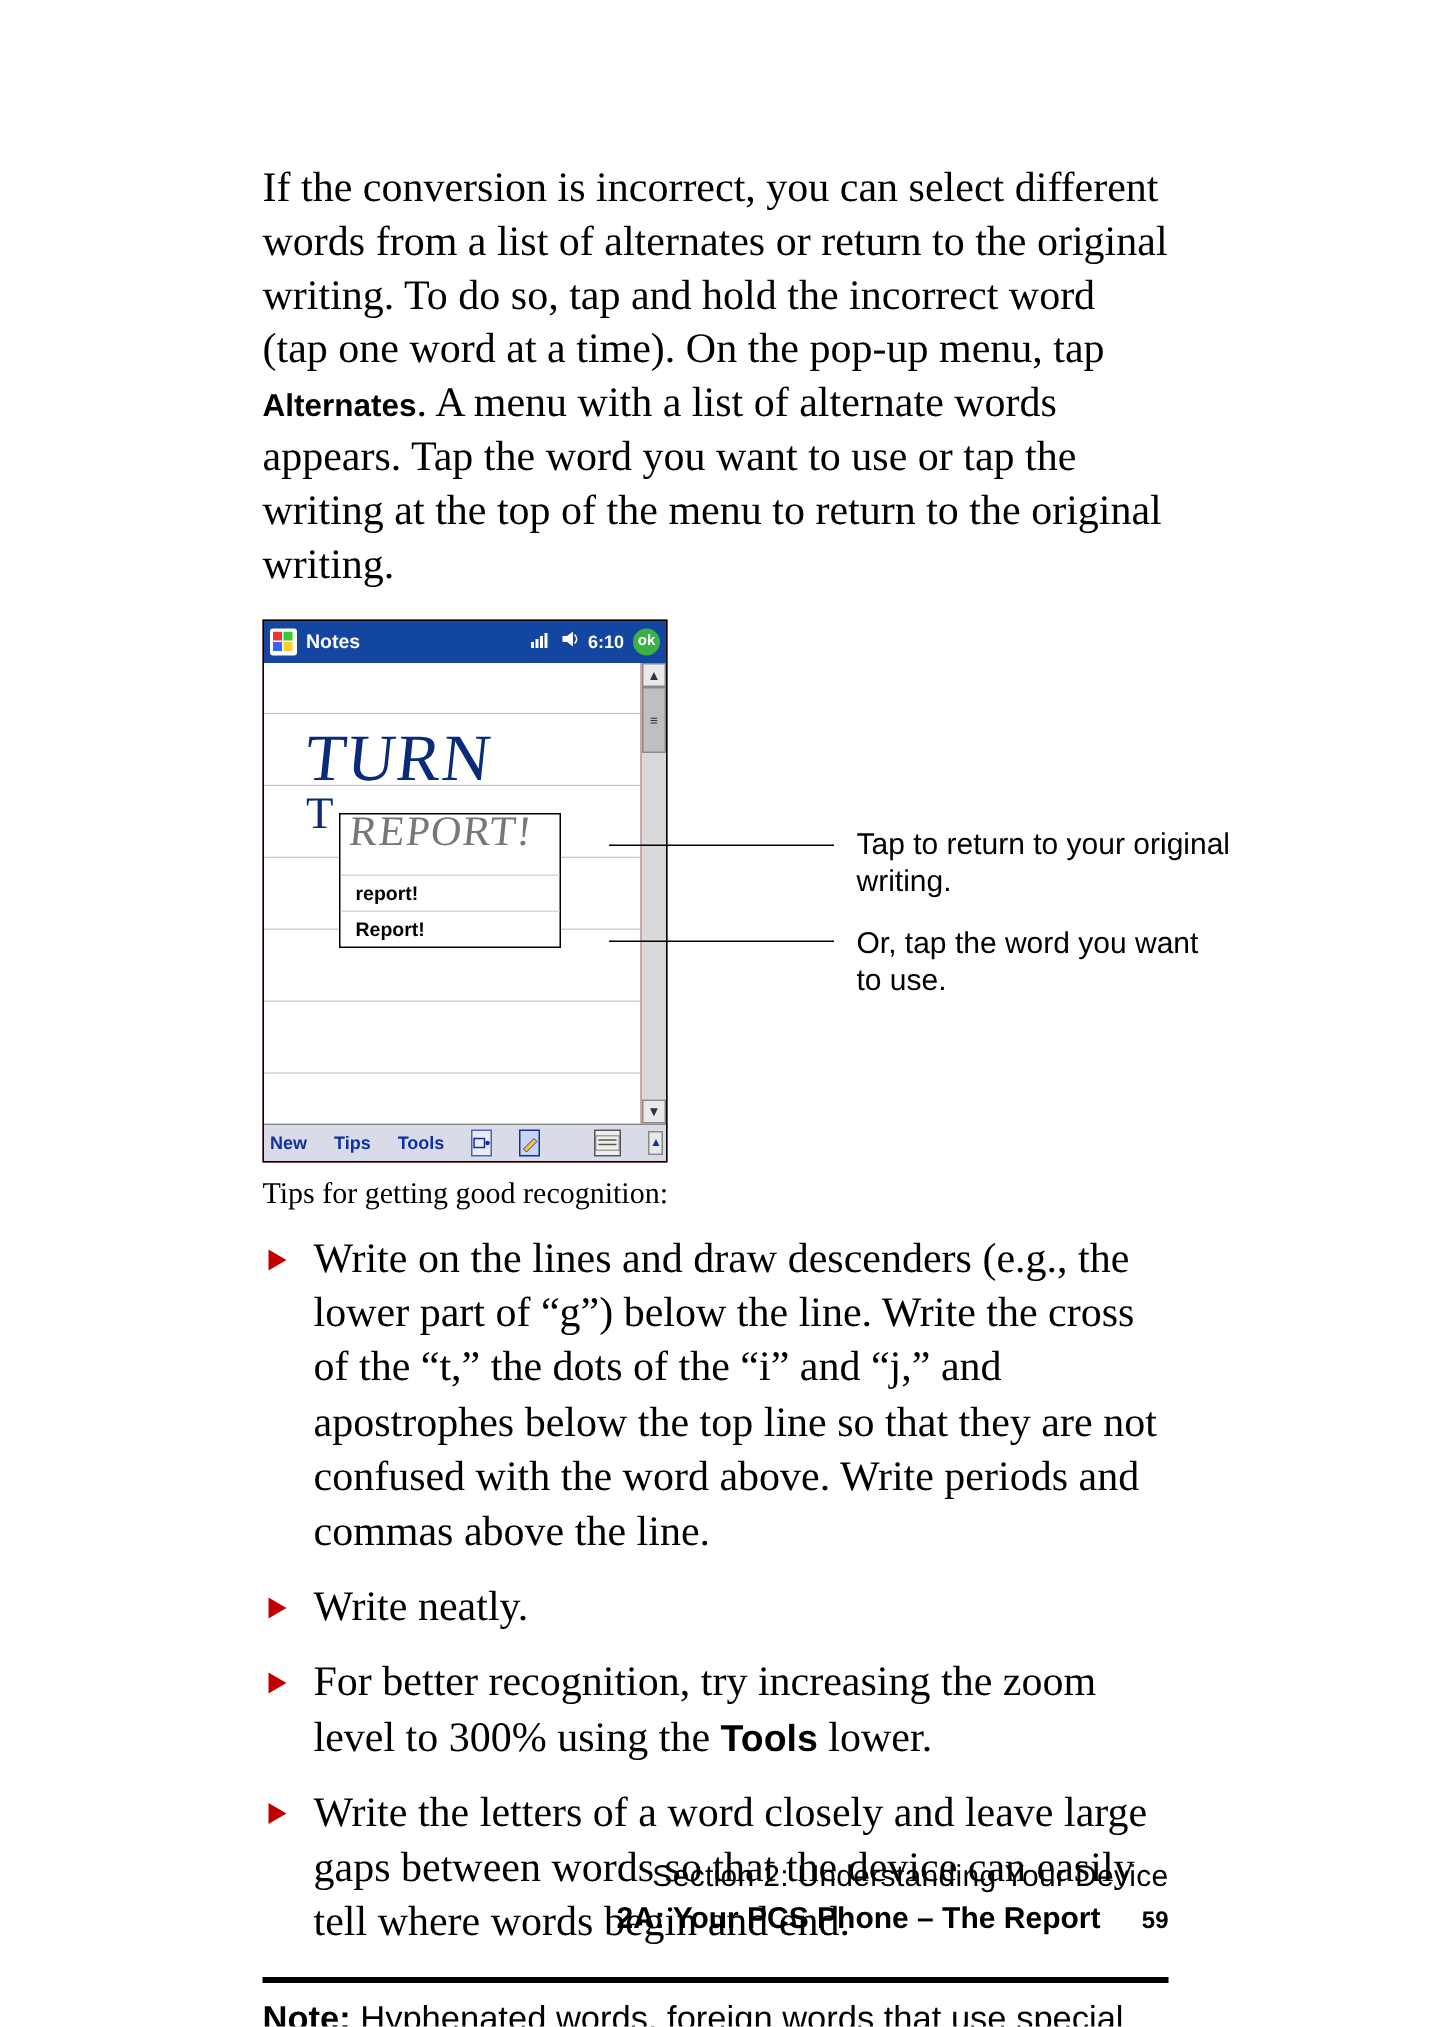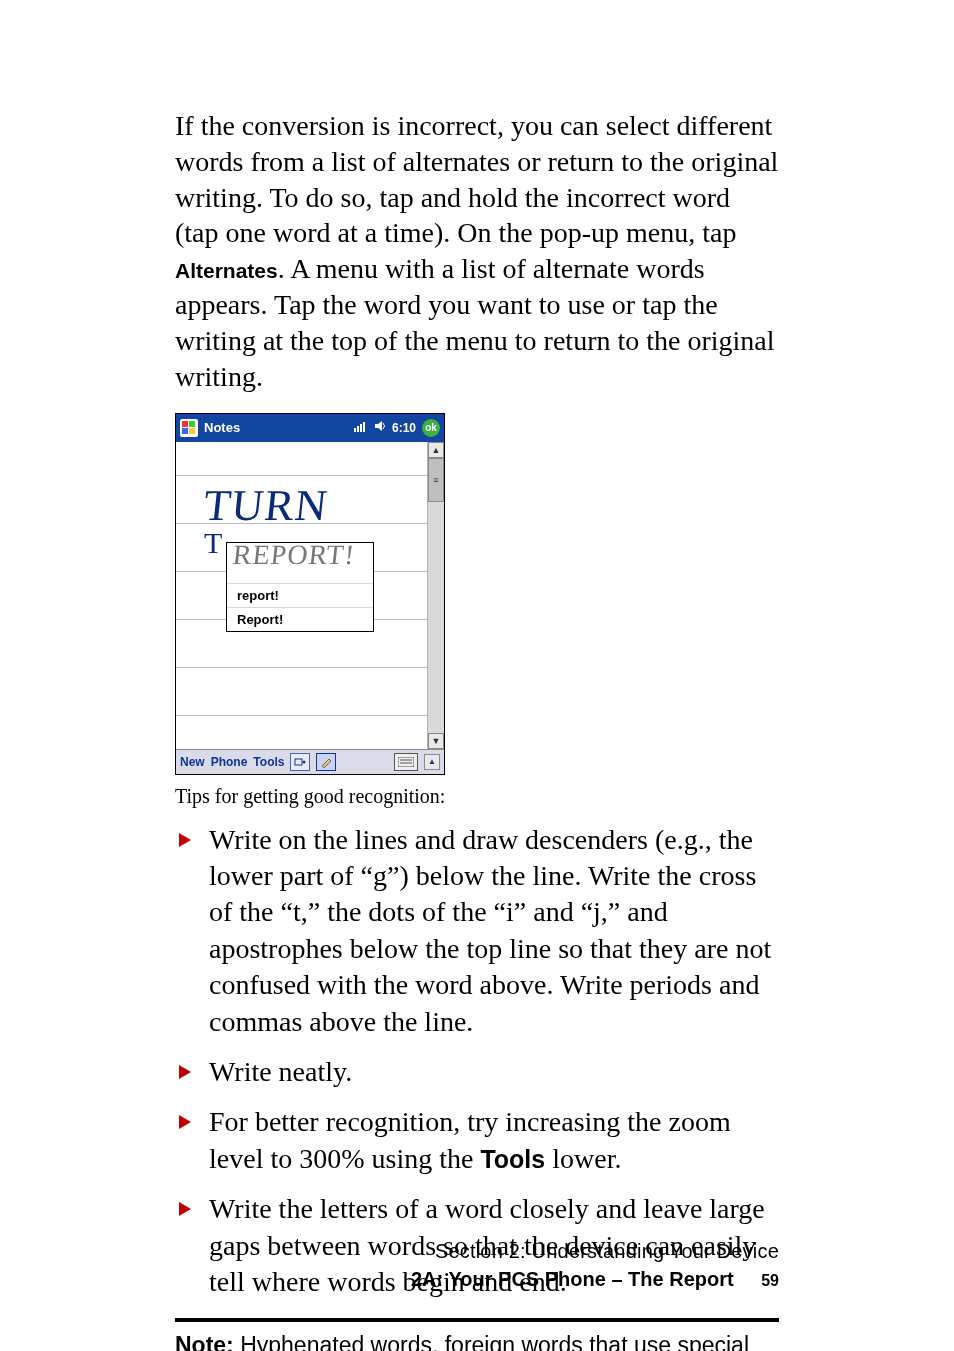--- a/index.html
+++ b/index.html
@@ -118,21 +118,21 @@
       box-sizing:border-box; display:flex; align-items:center; justify-content:center;
       font-size:9px; color:#333;
     }
     .scrollcol .sbtn.pushed { background:#bfbfbf; }
     .scrollcol .track { flex:1; background:#d9d9d9; }
     .menubar {
       height: 24px; background:#d9dbe8;
       border-top:1px solid #8a8a8a;
       display:flex; align-items:center; font-size:12px;
       font-family: Tahoma, Arial, sans-serif; color:#10329a; font-weight:bold;
-      padding: 0 4px; gap:6px;
+      padding: 0 4px; gap:18px;
     }
     .menubar .mi-icon {
       width:18px; height:16px; border:1px solid #4a64b9; background:#e9ecf7;
       display:inline-flex; align-items:center; justify-content:center; font-size:10px;
     }
     .menubar .mi-icon.sel { border:1px solid #10329a; background:#c9d4f4; }
     .menubar .spacer { flex:1; }
     .menubar .kbd {
       width:22px; height:16px; border:1px solid #555; background:#eee;
       display:inline-flex; align-items:center; justify-content:center; font-size:10px;
@@ -252,21 +252,21 @@
         <div class="scrollcol">
           <div class="sbtn">▲</div>
           <div class="sbtn pushed" style="height:44px;">≡</div>
           <div class="track"></div>
           <div class="sbtn">▼</div>
         </div>
       </div>
 
       <div class="menubar">
         <span>New</span>
-        <span>Phone</span>
+        <span>Tips</span>
         <span>Tools</span>
         <span class="mi-icon">
           <svg width="12" height="10" viewBox="0 0 12 10">
               <rect x="1" y="2" width="7" height="6" fill="none" stroke="#10329a"></rect>
               <circle cx="10" cy="5" r="1.5" fill="#10329a"></circle>
             </svg>
         </span>
         <span class="mi-icon sel">
           <svg width="12" height="12" viewBox="0 0 12 12">
               <path d="M2 10 L9 3 L11 5 L4 12 Z" fill="#f5c141" stroke="#10329a" stroke-width="0.6"></path>
@@ -277,20 +277,26 @@
           <svg width="16" height="10" viewBox="0 0 16 10">
               <rect x="0" y="0" width="16" height="10" fill="#eee" stroke="#555"></rect>
               <line x1="2" y1="3" x2="14" y2="3" stroke="#555"></line>
               <line x1="2" y1="6" x2="14" y2="6" stroke="#555"></line>
             </svg>
         </span>
         <span class="sbtn" style="width:14px;height:14px;border:1px solid #8a8a8a;background:#e9e9e9;font-size:8px;display:inline-flex;align-items:center;justify-content:center;">▲</span>
       </div>
     </div>
 
+    <div class="callouts">
+      <div class="callout-line1"></div>
+      <div class="callout-text ct1">Tap to return to your original writing.</div>
+      <div class="callout-line2"></div>
+      <div class="callout-text ct2">Or, tap the word you want to use.</div>
+    </div>
   </div>
 
   <p class="tip-intro">Tips for getting good recognition:</p>
 
   <ul class="tips">
     <li><span>Write on the lines and draw descenders (e.g., the lower part of “g”) below the line. Write the cross of the “t,” the dots of the “i” and “j,” and apostrophes below the top line so that they are not confused with the word above. Write periods and commas above the line.</span></li>
     <li><span>Write neatly.</span></li>
     <li>
       <span>For better recognition, try increasing the zoom level to 300% using the </span><span class="bold">Tools</span><span> lower.</span>
     </li>

